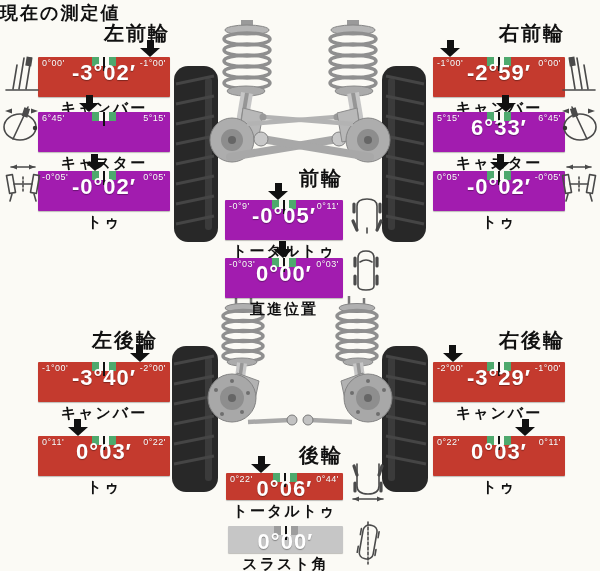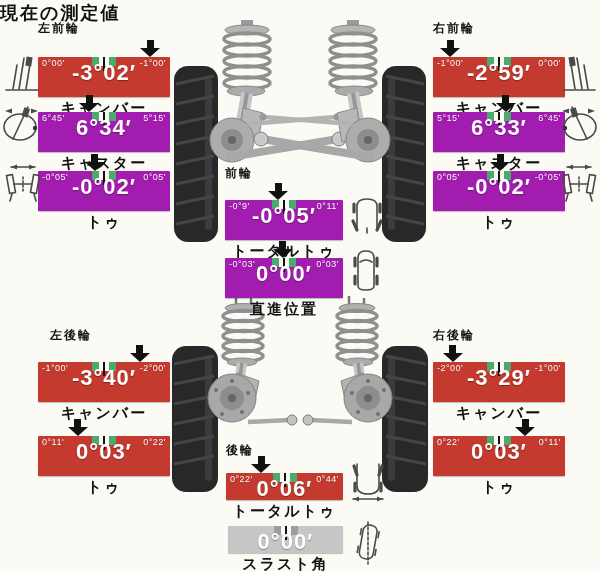--- a/index.html
+++ b/index.html
@@ -10,21 +10,21 @@
     color:#111;
   }
   #art{position:absolute;left:0;top:0;z-index:0;pointer-events:none;}
   .layer{position:absolute;left:0;top:0;width:600px;height:571px;z-index:2;}
 
   .page-title{
     position:absolute;left:0;top:1px;width:600px;text-align:left;
     font-size:18px;font-weight:bold;letter-spacing:2px;
   }
   .sec{
-    position:absolute;text-align:left;font-size:12px;font-weight:bold;letter-spacing:2px;
+    position:absolute;text-align:right;font-size:20px;font-weight:bold;letter-spacing:2px;
   }
 
   .gauge{position:absolute;}
   .ptr-row{position:relative;height:17px;}
   .ptr{
     position:absolute;top:0;transform:translateX(-50%);
     width:22px;height:17px;display:flex;flex-direction:column;align-items:center;
   }
   .ptr::before{content:"";width:7px;height:8px;background:#111;}
   .ptr::after{content:"";width:0;height:0;border-left:10px solid transparent;
@@ -149,21 +149,21 @@
       <use href="#rsL" transform="translate(600 0) scale(-1 1)"></use>
     </g>
 </svg>
 
 <div class="layer">
   <div class="page-title">現在の測定値</div>
 
   <div class="sec" style="left:38px;top:20px;width:132px;">左前輪</div>
   <div class="sec" style="left:433px;top:20px;width:132px;">右前輪</div>
   <div class="sec" style="left:225px;top:165px;width:118px;">前輪</div>
-  <div class="sec" style="left:50px;top:327px;width:132px;">左後輪</div>
+  <div class="sec" style="left:26px;top:327px;width:132px;">左後輪</div>
   <div class="sec" style="left:433px;top:327px;width:132px;">右後輪</div>
   <div class="sec" style="left:226px;top:442px;width:117px;">後輪</div>
 
   <div class="gauge" style="left:38px;top:40px;width:132px;">
     <div class="ptr-row">
         <div class="ptr" style="left:85%"></div>
       </div>
     <div class="bar" data-status="red">
       <span class="rng l">0°00'</span>
       <span class="rng r">-1°00'</span>
@@ -182,21 +182,20 @@
         <div class="ptr" style="left:39%"></div>
       </div>
     <div class="bar" data-status="green">
       <span class="rng l">6°45'</span>
       <span class="rng r">5°15'</span>
       <span class="notch">
           <i class="tgt"></i>
           <i class="ndl"></i>
           <i class="tgt"></i>
         </span>
-      <span class="val">6°34′</span>
     </div>
     <div class="glabel">キャスター</div>
   </div>
 
   <div class="gauge" style="left:38px;top:154px;width:132px;">
     <div class="ptr-row">
         <div class="ptr" style="left:43%"></div>
       </div>
     <div class="bar" data-status="green">
       <span class="rng l">-0°05'</span>

